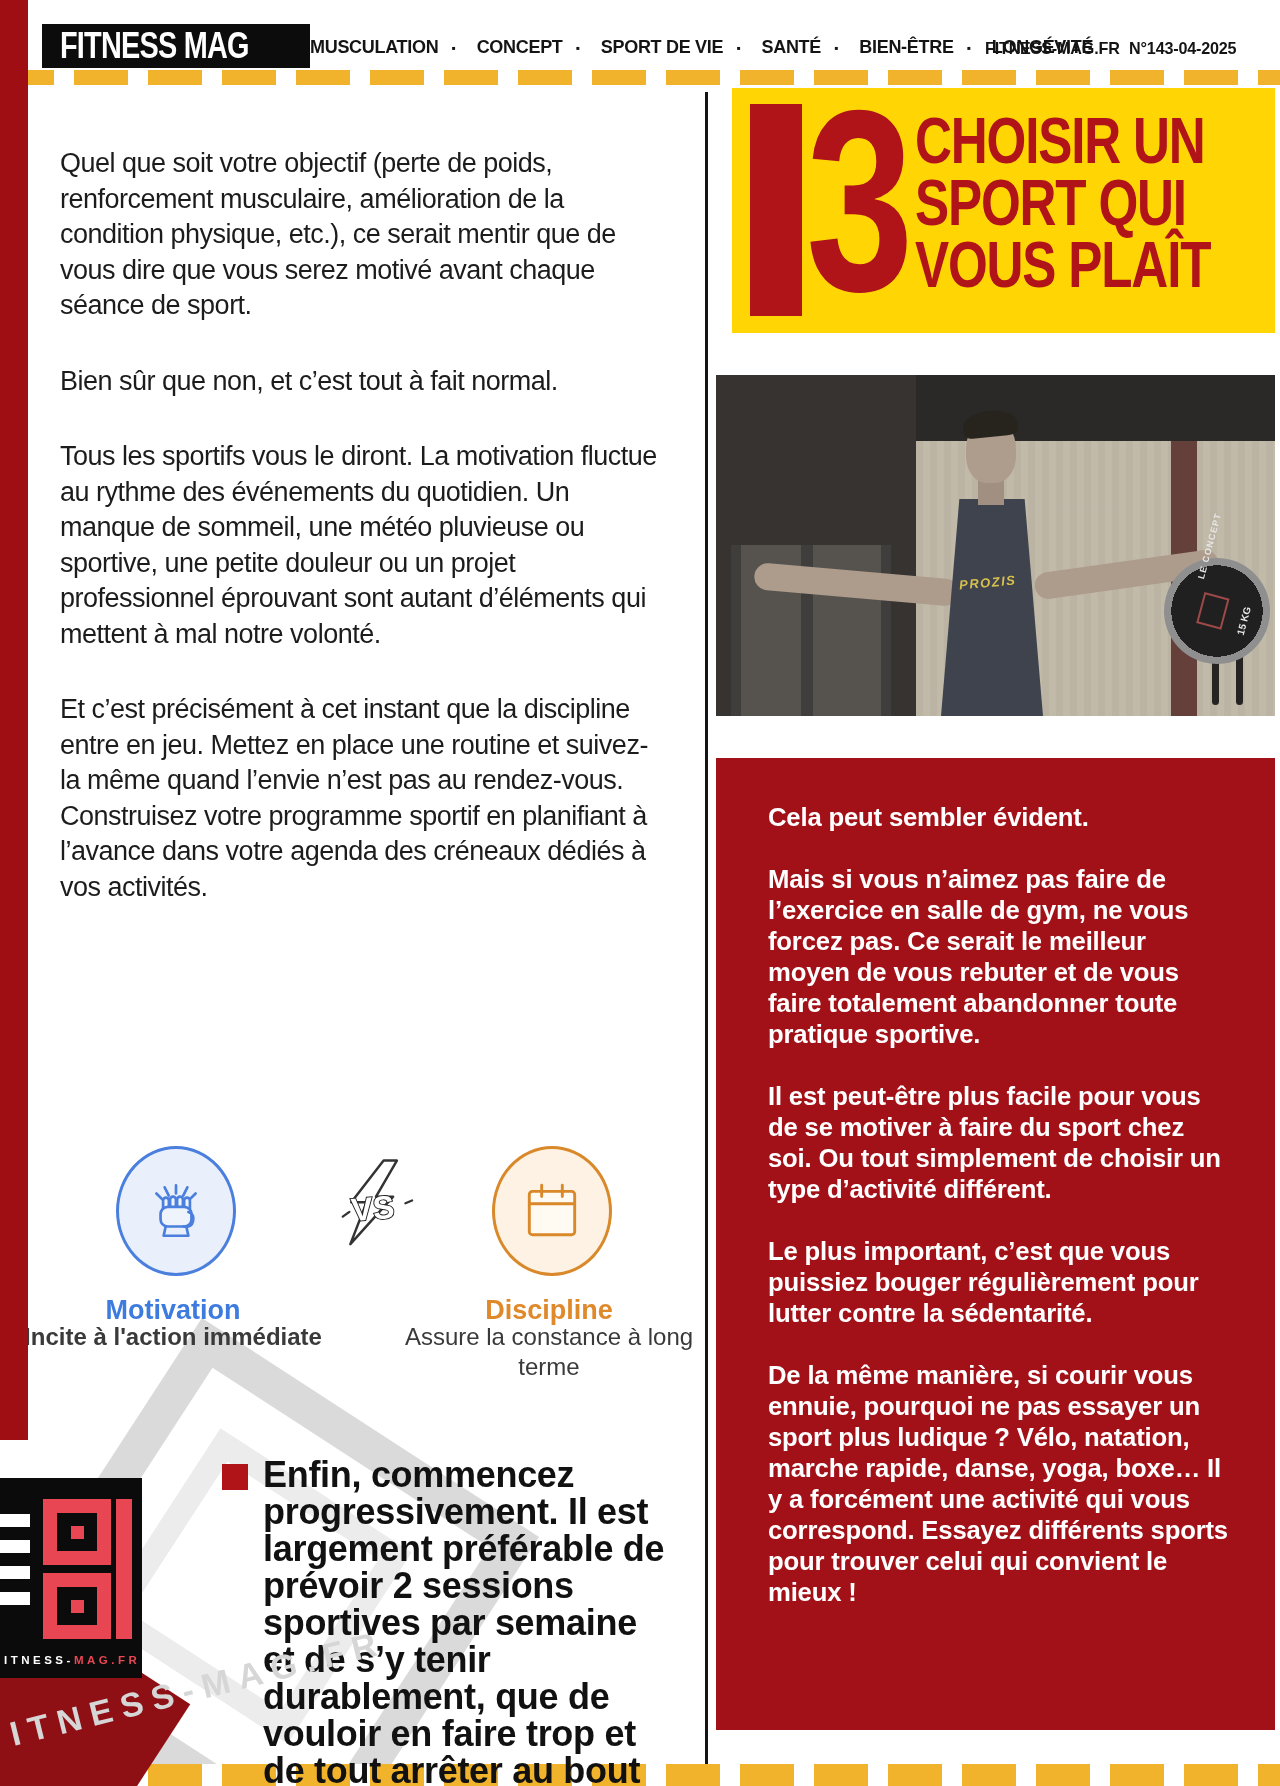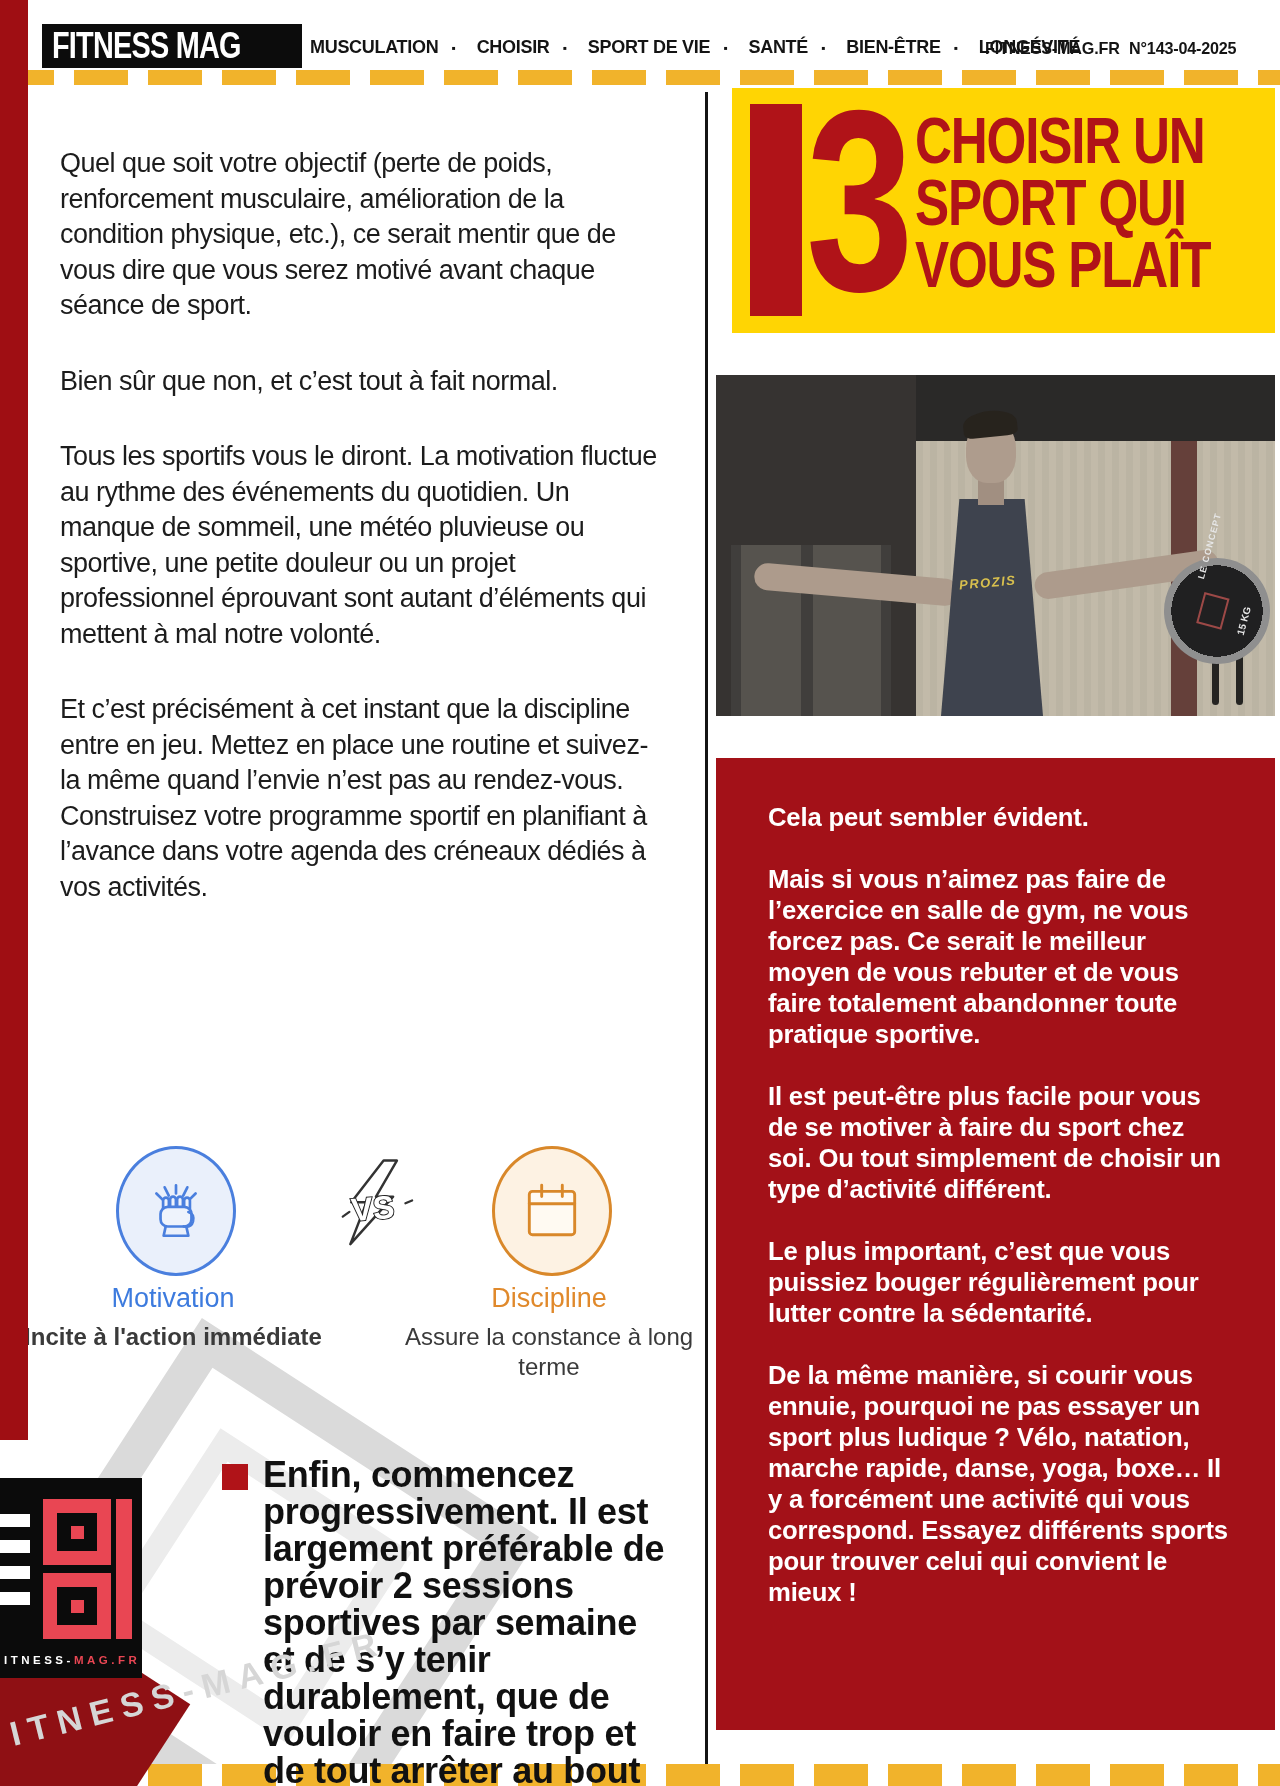--- a/index.html
+++ b/index.html
@@ -3,21 +3,21 @@
 <meta charset="utf-8">
 <style>
   html,body{margin:0;padding:0;}
   body{width:1280px;height:1786px;position:relative;overflow:hidden;background:#fff;
        font-family:"Liberation Sans", sans-serif;}
   .abs{position:absolute;}
 
   
   .left-red-bar{left:0;top:0;width:28px;height:1440px;background:#9f0e13;z-index:3;}
   .logo-box{left:42px;top:24px;width:250px;height:44px;background:#0c0c0c;color:#fff;
-            display:flex;align-items:center;padding-left:10px;z-index:2;}
+            display:flex;align-items:center;padding-left:18px;z-index:2;}
   .logo-text{font-size:37px;font-weight:700;letter-spacing:-1px;white-space:nowrap;
              transform:scaleX(0.78);transform-origin:0 50%;}
   .categories{left:302px;top:37px;display:flex;align-items:center;gap:13px;z-index:2;}
   .cat{font-size:18px;font-weight:700;color:#141414;letter-spacing:-0.3px;white-space:nowrap;margin-left:8px;}
   .catsep{font-size:12px;color:#141414;line-height:18px;}
   .meta{left:985px;top:39px;font-size:17px;font-weight:700;color:#141414;letter-spacing:-0.2px;
         white-space:nowrap;transform:scaleX(0.95);transform-origin:0 0;z-index:2;}
   .meta .issue{margin-left:10px;}
   .dash-bar{left:0;width:1280px;z-index:1;
             background:repeating-linear-gradient(90deg,#f1b32b 0 54px,#ffffff 54px 74px);}
@@ -70,21 +70,21 @@
   
   .red-box{left:716px;top:758px;width:559px;height:972px;background:#a31118;z-index:2;}
   .rb-text{position:absolute;left:52px;top:44px;width:478px;transform:scaleX(0.97);transform-origin:0 0;}
   .rb-text p{margin:0 0 31px 0;font-size:26.5px;line-height:31px;font-weight:700;color:#ffffff;letter-spacing:-0.2px;}
 
   
   .vs-circle{width:114px;height:124px;border-radius:50%;display:flex;align-items:center;justify-content:center;z-index:2;}
   .vs-blue{left:116px;top:1146px;border:3px solid #4a7fde;background:#eaf0fb;}
   .vs-orange{left:492px;top:1146px;border:3px solid #d9882a;background:#fdf2e3;}
   .vs-bolt{left:338px;top:1156px;z-index:2;}
-  .vs-label{width:220px;text-align:center;font-size:27px;font-weight:400;z-index:2;}
+  .vs-label{width:220px;text-align:center;font-size:27px;font-weight:700;z-index:2;margin-top:12px;}
   .vs-label.motivation{left:63px;top:1283px;color:#3d7bde;}
   .vs-label.discipline{left:439px;top:1283px;color:#e0892b;}
   .vs-desc{width:340px;text-align:center;font-size:24px;line-height:30px;color:#3a3a3a;z-index:2;}
   .vs-desc.left{left:3px;top:1322px;font-weight:bold;}
   .vs-desc.right{left:379px;top:1322px;}
 
   
   .note-bullet{left:222px;top:1464px;width:26px;height:26px;background:#b01318;z-index:2;}
   .note-text{left:263px;top:1456px;width:412px;font-size:36px;line-height:37px;font-weight:700;
              color:#111;letter-spacing:-0.3px;z-index:2;}
@@ -107,21 +107,21 @@
 <body>
 
 <div class="page">
 
   <div class="abs logo-box">
     <span class="logo-text">FITNESS MAG</span>
   </div>
   <div class="abs categories">
     <span class="cat">MUSCULATION</span>
     <span class="catsep">▪</span>
-    <span class="cat">CHOISIR</span>
+    <span class="cat">CONCEPT</span>
     <span class="catsep">▪</span>
     <span class="cat">SPORT DE VIE</span>
     <span class="catsep">▪</span>
     <span class="cat">SANTÉ</span>
     <span class="catsep">▪</span>
     <span class="cat">BIEN-ÊTRE</span>
     <span class="catsep">▪</span>
     <span class="cat">LONGÉVITÉ</span>
   </div>
   <div class="abs meta">

